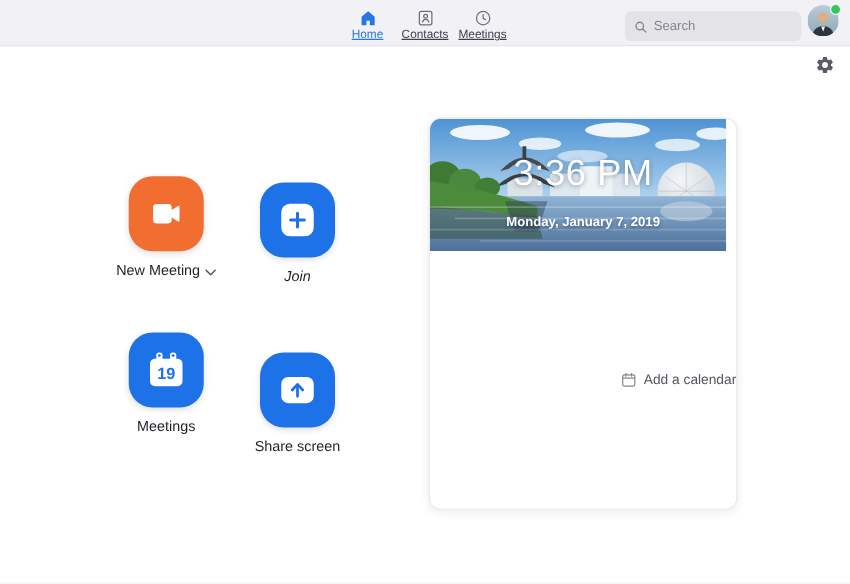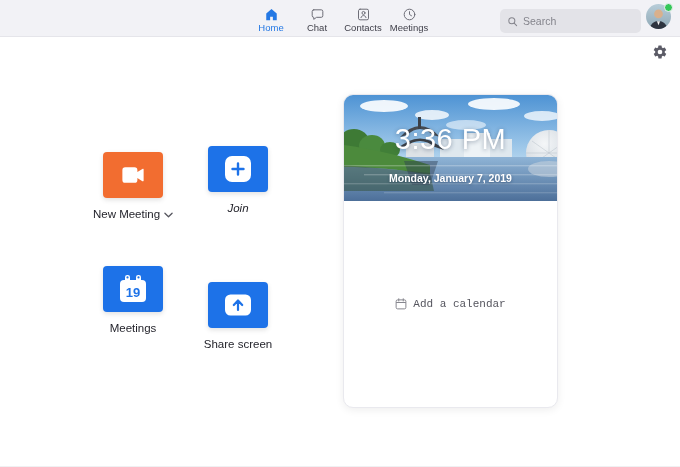--- a/index.html
+++ b/index.html
@@ -17,21 +17,21 @@
   .nav {
     position:absolute; top:0; left:50%; transform:translateX(-50%);
     height:37px; display:flex; align-items:center;
   }
   .tab {
     width:46px; display:flex; flex-direction:column; align-items:center;
     justify-content:center; gap:1px; cursor:pointer; padding-top:3px;
   }
   .tab .t-icon { height:15px; display:flex; align-items:center; }
   .tab .t-icon svg { display:block; }
-  .tab .t-label { font-size:9.5px; color:#3f3f49; line-height:10px; }
+  .tab .t-label { font-size:9.5px; color:#3f3f49; line-height:10px;text-decoration:underline; }
   .tab.active .t-label { color:#2478E4; }
   .tab svg .stroke { stroke:#6e6e78; fill:none; stroke-width:1.6; stroke-linecap:round; stroke-linejoin:round; }
   .tab svg .fill { fill:#6e6e78; }
   .tab.active svg .fill { fill:#2478E4; }
   .search {
     position:absolute; left:500px; top:9px; width:141px; height:19px;
     background:#e3e3e8; border-radius:5px; display:flex; align-items:center;
     padding:12px 7px; gap:5px;
   }
   .search input {
@@ -46,34 +46,34 @@
   .avatar .pic { width:25px; height:25px; border-radius:50%; overflow:hidden; display:block; }
   .avatar .dot {
     position:absolute; top:-1px; right:-2px; width:9px; height:9px;
     border-radius:50%; background:#34c759; border:1.5px solid #f2f2f6;
   }
   
   .gear-btn { position:absolute; left:652px; top:44px; width:16px; height:16px; cursor:pointer; }
   
   .action { position:absolute; width:60px; display:flex; flex-direction:column; align-items:center; }
   .action .btn {
-    width:60px; height:46px; border-radius:4px; display:flex;
+    width:60px; height:60px; border-radius:19px; display:flex;
     align-items:center; justify-content:center; cursor:pointer;
     box-shadow:0 2px 5px rgba(0,0,0,0.12);
   }
   .btn.orange { background:#F26D30; }
   .btn.blue { background:#1D72E8; }
   .action .a-label {
     margin-top:10px; font-size:11.5px; color:#1f1f27; white-space:nowrap;
     display:flex; align-items:center; gap:4px;
   }
   .chev { display:inline-flex; cursor:pointer; padding-top:2px; }
   
   .card {
-    position:absolute; left:343px; top:94px; width:215px; height:314px;
+    position:absolute; left:343px; top:94px; width:247px; height:314px;
     background:#fff; border:1px solid #e9e9ee; border-radius:10px;
     box-shadow:0 2px 8px rgba(0,0,0,0.07);
   }
   .photo {
     position:relative; width:100%; height:106px; border-radius:9px 9px 0 0;
     overflow:hidden;
   }
   .photo svg { display:block; }
   .overlay {
     position:absolute; inset:0; display:flex; flex-direction:column;
@@ -83,48 +83,40 @@
   .time {
     font-size:29px; color:#fff; font-weight:400; letter-spacing:0.5px;
     text-shadow:0 1px 4px rgba(30,50,80,0.45); line-height:30px;
   }
   .date {
     margin-top:18px; font-size:10.5px; font-weight:700; color:#fff;
     text-shadow:0 1px 3px rgba(30,50,80,0.5);
   }
   .card-body {
     position:absolute; top:106px; left:0; right:0; bottom:0;
-    display:flex; align-items:center; justify-content:center;font-family:Liberation Mono, monospace;
+    display:flex; align-items:center; justify-content:flex-end;
   }
   .add-cal { display:flex; align-items:center; gap:6px; cursor:pointer; }
   .add-cal .ac-label { font-size:11px; color:#55555e; }
 </style>
 </head>
 <body>
 
 <div class="app">
 
   <div class="header">
 
     <div class="nav">
       <div class="tab active">
         <span class="t-icon">
           <svg width="15" height="15" viewBox="0 0 24 24">
               <path class="fill" d="M12 3.2 3.6 10.2V21h6.2v-5.6h4.4V21h6.2V10.2Z"></path>
             </svg>
         </span>
         <span class="t-label">Home</span>
-      </div>
-      <div class="tab">
-        <span class="t-icon">
-          <svg width="15" height="15" viewBox="0 0 24 24">
-              <path class="stroke" d="M6 4.5h12a2.5 2.5 0 0 1 2.5 2.5v7a2.5 2.5 0 0 1-2.5 2.5h-7.5l-4.5 3.2v-3.2H6A2.5 2.5 0 0 1 3.5 14V7A2.5 2.5 0 0 1 6 4.5Z"></path>
-            </svg>
-        </span>
-        <span class="t-label">Chat</span>
       </div>
       <div class="tab">
         <span class="t-icon">
           <svg width="15" height="15" viewBox="0 0 24 24">
               <rect class="stroke" x="4" y="3.5" width="16" height="17" rx="2.5"></rect>
               <circle class="stroke" cx="12" cy="9.5" r="2.4"></circle>
               <path class="stroke" d="M8 17c.6-2.2 2.1-3.3 4-3.3s3.4 1.1 4 3.3"></path>
             </svg>
         </span>
         <span class="t-label">Contacts</span>
@@ -168,21 +160,21 @@
       <span class="dot"></span>
     </div>
   </div>
 
   <div class="gear-btn">
     <svg width="16" height="16" viewBox="0 0 24 24">
         <path fill="#5b5b66" d="M19.14 12.94a7.07 7.07 0 0 0 0-1.88l2.03-1.58a.5.5 0 0 0 .12-.64l-1.92-3.32a.5.5 0 0 0-.61-.22l-2.39.96a7.3 7.3 0 0 0-1.62-.94l-.36-2.54a.5.5 0 0 0-.5-.42h-3.84a.5.5 0 0 0-.5.42l-.36 2.54c-.59.24-1.13.56-1.62.94l-2.39-.96a.5.5 0 0 0-.61.22L2.65 8.84a.5.5 0 0 0 .12.64l2.03 1.58a7.07 7.07 0 0 0 0 1.88l-2.03 1.58a.5.5 0 0 0-.12.64l1.92 3.32c.13.23.4.32.61.22l2.39-.96c.49.38 1.03.7 1.62.94l.36 2.54c.04.24.25.42.5.42h3.84c.25 0 .46-.18.5-.42l.36-2.54c.59-.24 1.13-.56 1.62-.94l2.39.96c.21.1.48.01.61-.22l1.92-3.32a.5.5 0 0 0-.12-.64l-2.03-1.58ZM12 15.5a3.5 3.5 0 1 1 0-7 3.5 3.5 0 0 1 0 7Z"></path>
       </svg>
   </div>
 
-  <div class="action" style="left:103px; top:152px;">
+  <div class="action" style="left:103px; top:141px;">
     <div class="btn orange">
       <span style="display:flex;">
         <svg width="30" height="30" viewBox="0 0 24 24">
             <path fill="#fff" d="M3.5 8.1A2.3 2.3 0 0 1 5.8 5.8h7.4a2.3 2.3 0 0 1 2.3 2.3v1.5l4-2.5a.65.65 0 0 1 1 .55v8.7a.65.65 0 0 1-1 .55l-4-2.5v1.5a2.3 2.3 0 0 1-2.3 2.3H5.8a2.3 2.3 0 0 1-2.3-2.3Z"></path>
           </svg>
       </span>
     </div>
     <div class="a-label">
       <span>New Meeting</span>
       <span class="chev">

